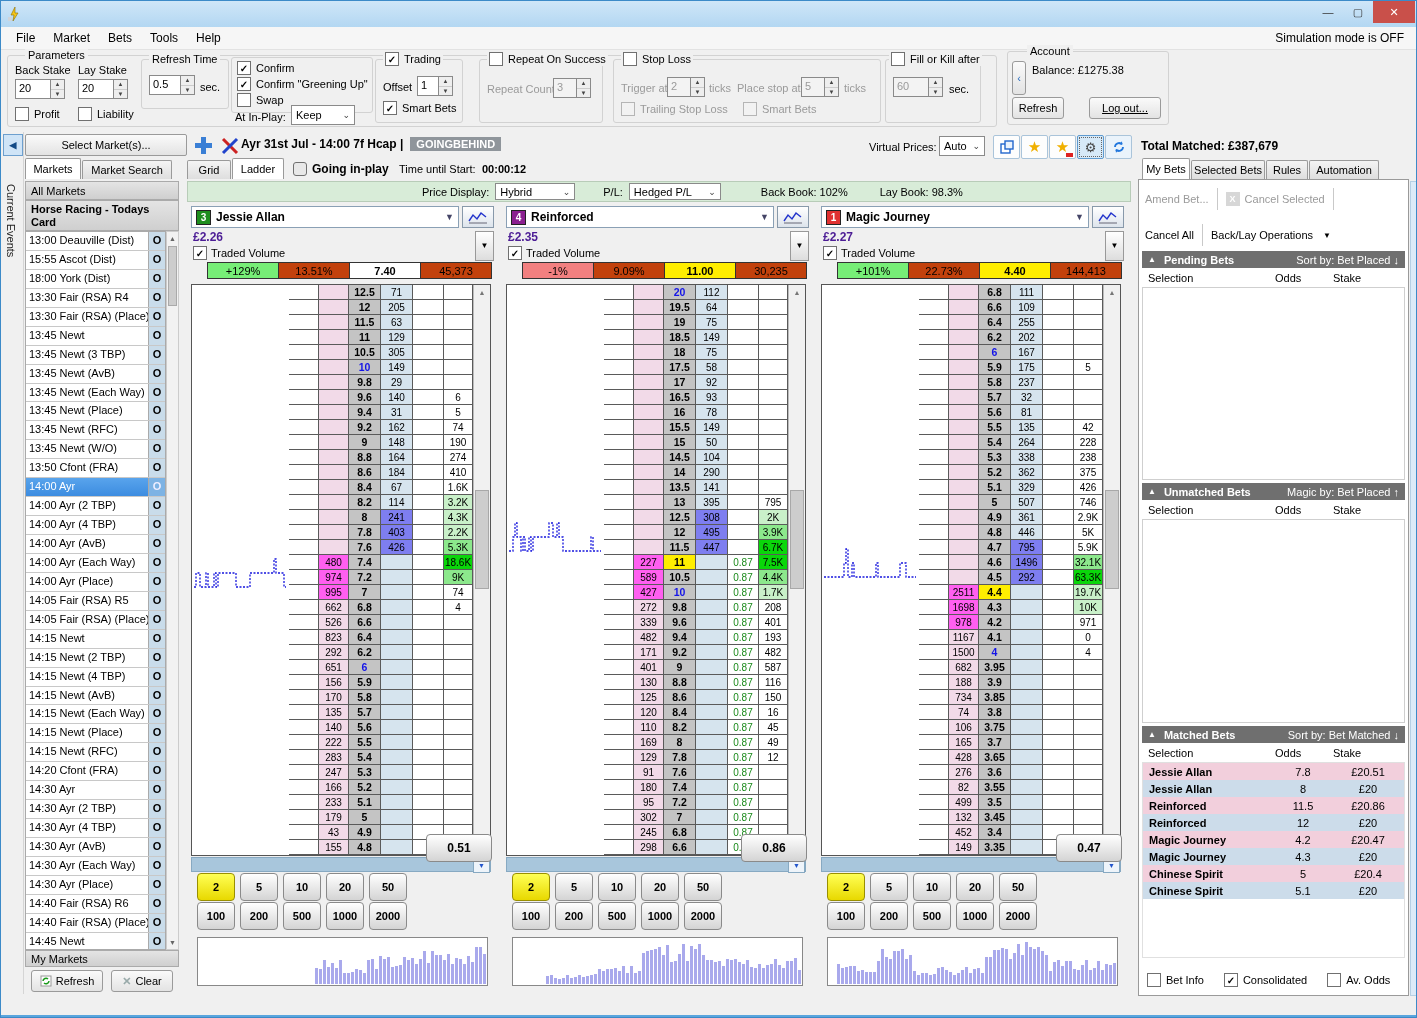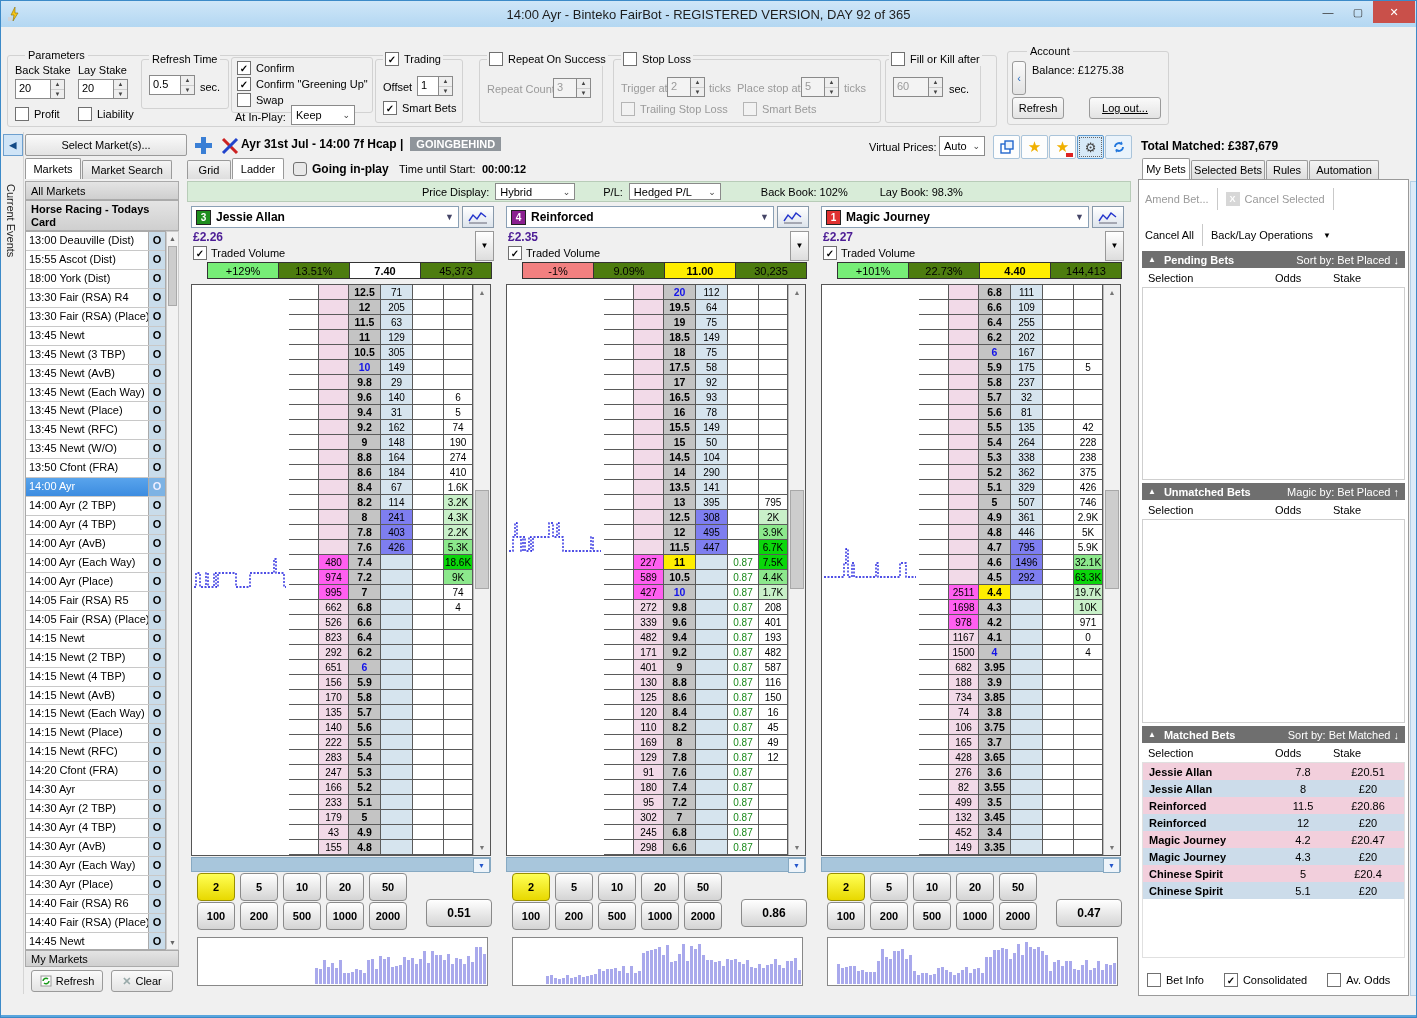--- a/index.html
+++ b/index.html
@@ -80,21 +80,21 @@
   .l-chev{color:#446;font-size:9px;}
   .l-chart-btn{width:30px;margin-left:3px;border:1px solid #8899aa;background:linear-gradient(#fff,#dde4ec);
                display:flex;align-items:center;justify-content:center;}
   .l-sub{position:absolute;top:24px;left:0;right:2px;height:31px;}
   .l-price{font-weight:bold;color:#4c1d95;font-size:12px;padding-left:2px;}
   .l-tv{display:flex;gap:4px;align-items:center;padding-left:2px;margin-top:2px;font-size:11px;}
   .l-dd{position:absolute;right:0;top:1px;width:17px;height:28px;border:1px solid #999;
         background:linear-gradient(#fff,#ddd);text-align:center;font-size:8px;line-height:28px;}
   .l-stats{position:absolute;top:56px;left:0;width:301px;height:17px;display:flex;}
   .l-stat{flex:1;border:1px solid #333;margin-left:-1px;display:flex;align-items:center;
-          justify-content:center;font-size:11px;background:#4d7c0f;box-sizing:border-box;}
+          justify-content:center;font-size:11px;background:#c2410c;box-sizing:border-box;}
   .l-stat:first-child{margin-left:16px;}
   .l-last{font-weight:bold;}
   .l-gridwrap{position:absolute;top:78px;left:0;width:300px;height:572px;border:1px solid #555;
               background:#fff;box-sizing:border-box;}
   .l-gutter{position:absolute;left:0;top:0;width:97px;height:570px;background:#fff;overflow:hidden;}
   .l-spark{position:absolute;left:0;}
   .l-grid{position:absolute;left:97px;top:0;width:184px;}
   .l-row{display:flex;height:15px;}
   .lc{box-sizing:border-box;border-right:1px solid #5a5a5a;border-bottom:1px solid #5a5a5a;
       font-size:10px;display:flex;align-items:center;justify-content:center;height:15px;overflow:hidden;}
@@ -118,21 +118,21 @@
   .l-hscroll{position:absolute;top:651px;left:0;width:300px;height:15px;background:#a8c6dc;border:1px solid #87a9c2;box-sizing:border-box;}
   .l-hbtn{position:absolute;right:0;top:0;width:15px;height:13px;background:#eef4fa;border:1px solid #87a9c2;
           font-size:7px;color:#2255cc;text-align:center;line-height:13px;}
   .l-stakes{position:absolute;left:6px;display:flex;gap:5px;}
   .l-stakes.r1{top:667px;}
   .l-stakes.r2{top:696px;}
   .skb{width:36px;height:26px;border:1px solid #8a8a8a;border-radius:4px;
        background:linear-gradient(#ffffff,#d4d4d4);display:flex;align-items:center;justify-content:center;
        font-size:11px;font-weight:bold;}
   .skb.active{background:linear-gradient(#ffff55,#e8d800);border-color:#998f00;}
-  .l-tickbtn{position:absolute;right:4px;top:693px;width:64px;height:26px;border:1px solid #8a8a8a;border-radius:4px;
+  .l-tickbtn{position:absolute;right:4px;top:628px;width:64px;height:26px;border:1px solid #8a8a8a;border-radius:4px;
        background:linear-gradient(#ffffff,#d4d4d4);display:flex;align-items:center;justify-content:center;
        font-size:12px;font-weight:bold;margin-left:20px;}
   .l-hist{position:absolute;left:6px;right:8px;top:731px;height:49px;border:1px solid #888;background:#fff;
           display:flex;align-items:flex-end;gap:1px;padding:1px;overflow:hidden;box-sizing:border-box;}
   .l-hist div{width:3px;background:#a9a9ec;flex:0 0 auto;}
   
   .rpanel{position:absolute;left:1137px;top:178px;width:271px;height:817px;background:#fff;
           border:1px solid #9a9a9a;box-sizing:border-box;}
   .rp-row{position:absolute;left:6px;right:4px;display:flex;align-items:center;}
   .vsep{width:1px;height:22px;background:#c9c9c9;margin:0 8px;}
@@ -164,28 +164,35 @@
 </head>
 <body>
 
 <div class="win">
 
   <div class="titlebar">
     <svg class="app-icon" viewBox="0 0 16 16">
       <path d="M8 1 L4 9 h3 l-1 6 5-8 h-3 z" fill="#f5c518" stroke="#8a6d00" stroke-width="0.6"></path>
       <rect x="1" y="11" width="4" height="4" fill="#cfd4da"></rect>
     </svg>
-    <div class="title-text">14:00 Ayr - Binteko FairBot - REGISTERED VERSION, DAY 92 of 365</div>
     <div class="win-controls">
       <div class="wc">—</div>
       <div class="wc">▢</div>
       <div class="wc close">✕</div>
     </div>
   </div>
 
+  <div class="menubar">
+    <span class="menu-item">File</span>
+    <span class="menu-item">Market</span>
+    <span class="menu-item">Bets</span>
+    <span class="menu-item">Tools</span>
+    <span class="menu-item">Help</span>
+    <span class="sim-note">Simulation mode is OFF</span>
+  </div>
 
   <div class="groupbox" style="left:6px;top:54px;width:988px;height:70px;"></div>
   <span class="gb-label" style="left:24px;top:48px;">Parameters</span>
 
   <span class="lbl" style="left:14px;top:63px;">Back Stake</span>
   <div class="spin" style="left:14px;top:78px;">
     <div class="spin-val" style="width:36px;">20</div>
     <div class="spin-arr">
         <div>▲</div>
         <div>▼</div>

